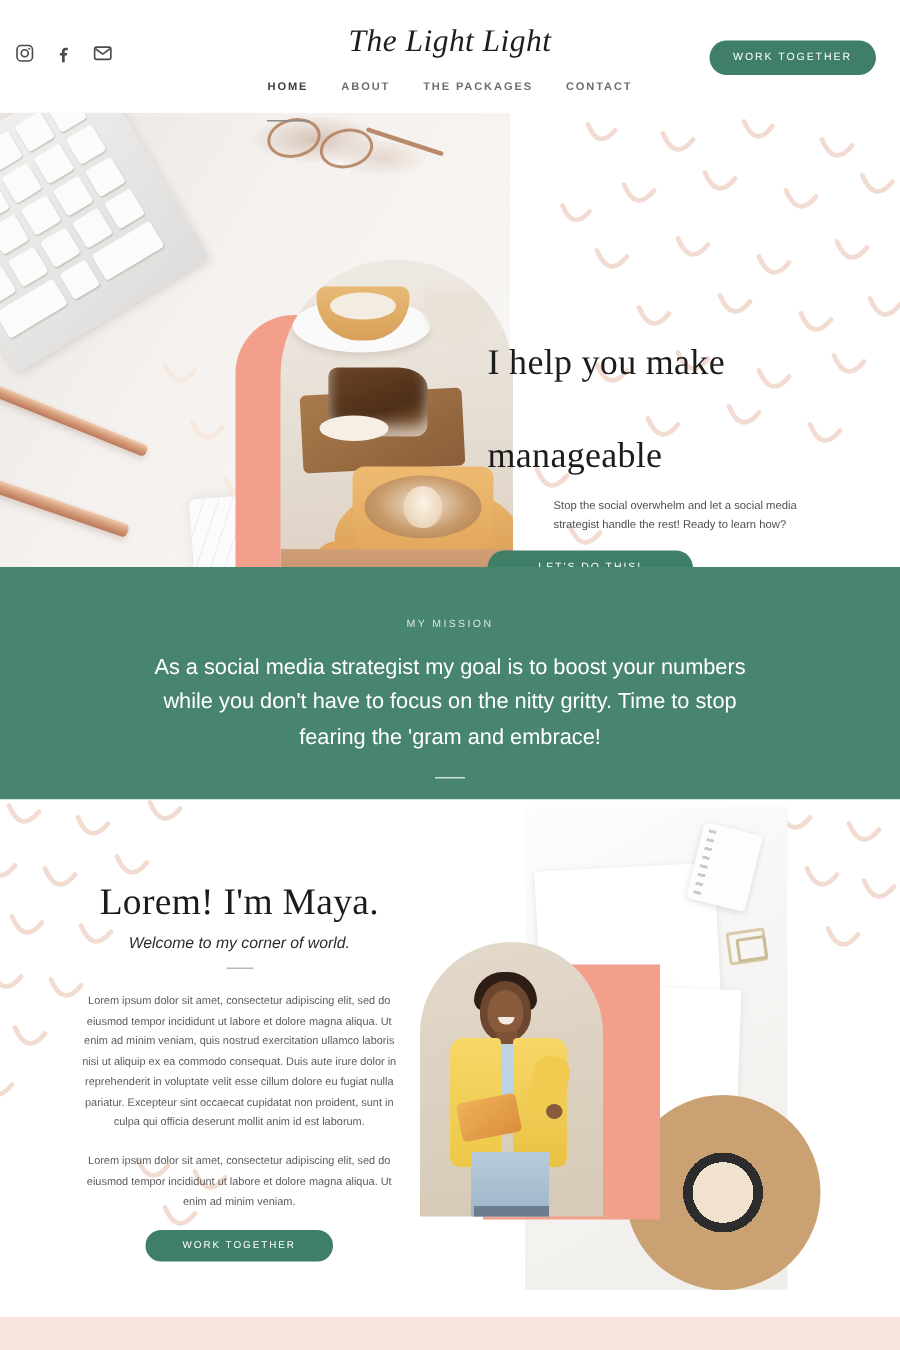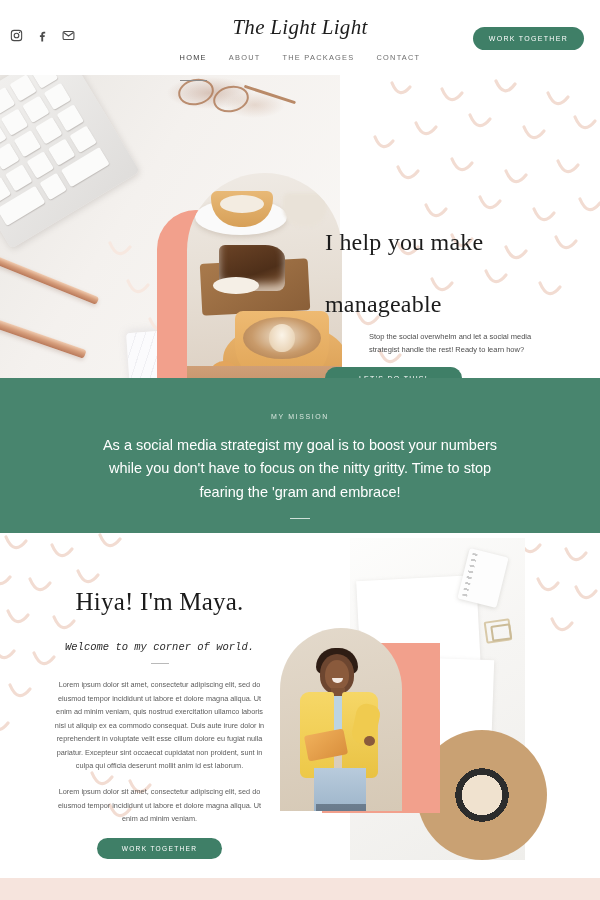--- a/index.html
+++ b/index.html
@@ -30,20 +30,21 @@
     color: #1d1d1d;
   }
   .nav {
     position: absolute; left: 0; right: 0; top: 53px;
     display: flex; justify-content: center; gap: 22px;
   }
   .nav-link {
     font-size: 7.4px; letter-spacing: 1.25px; color: #6d6d6d;
     text-transform: uppercase; text-decoration: none; padding-bottom: 18px;
     white-space: nowrap;
+    font-weight: bold;
   }
   .nav-link.active { color: #3c3c3c; border-bottom: 1px solid #8a8a8a; }
 
   .work-btn {
     position: absolute; right: 16px; top: 27px;
     background: #3f7f67; color: #ffffff;
     border: none; border-radius: 20px;
     padding: 8px 16px;
     font-size: 7px; letter-spacing: 1.3px; text-transform: uppercase;
     white-space: nowrap; cursor: pointer;
@@ -225,22 +226,22 @@
   }
 
   
   .about { position: relative; height: 330px; background: #ffffff; overflow: hidden; }
   .about-left { position: absolute; left: 52px; top: 55px; width: 215px; text-align: center; z-index: 10; }
   .about-h2 {
     font-family: "Liberation Serif", "DejaVu Serif", serif;
     font-size: 25px; color: #1b1b1b; font-weight: 400; letter-spacing: .2px;
   }
   .about-sub {
-    margin-top: 25px;
-    font-family: Liberation Mono, monospace;
+    margin-top: 7px;
+    font-family: Liberation Sans, sans-serif;
     font-style: italic; font-size: 10.5px; color: #2b2b2b;
   }
   .about-rule { margin: 10px auto 0; width: 18px; height: 1px; background: #b9b9b9; }
   .about-p {
     margin-top: 14px; font-size: 7.3px; line-height: 1.86; color: #5c5c5c;
   }
   .about-p + .about-p { margin-top: 12px; }
   .about-btn {
     margin-top: 12px; display:inline-block;
     background: #3f7f67; color: #fff; border: none; border-radius: 16px;
@@ -503,21 +504,21 @@
       <div class="p-jacket-l"></div>
       <div class="p-jacket-r"></div>
       <div class="p-arm"></div>
       <div class="p-hand"></div>
       <div class="p-tablet"></div>
       <div class="p-jeans"></div>
       <div class="p-legs"></div>
     </div>
 
     <div class="about-left">
-      <h2 class="about-h2">Hiya! I'm Maya.</h2>
+      <h2 class="about-h2">Lorem! I'm Maya.</h2>
       <div class="about-sub">Welcome to my corner of world.</div>
       <div class="about-rule"></div>
       <p class="about-p">Lorem ipsum dolor sit amet, consectetur adipiscing elit, sed do eiusmod tempor incididunt ut labore et dolore magna aliqua. Ut enim ad minim veniam, quis nostrud exercitation ullamco laboris nisi ut aliquip ex ea commodo consequat. Duis aute irure dolor in reprehenderit in voluptate velit esse cillum dolore eu fugiat nulla pariatur. Excepteur sint occaecat cupidatat non proident, sunt in culpa qui officia deserunt mollit anim id est laborum.</p>
       <p class="about-p">Lorem ipsum dolor sit amet, consectetur adipiscing elit, sed do eiusmod tempor incididunt ut labore et dolore magna aliqua. Ut enim ad minim veniam.</p>
       <button class="about-btn">WORK TOGETHER</button>
     </div>
   </div>
 
   <div class="footer-band"></div>
 </div>

